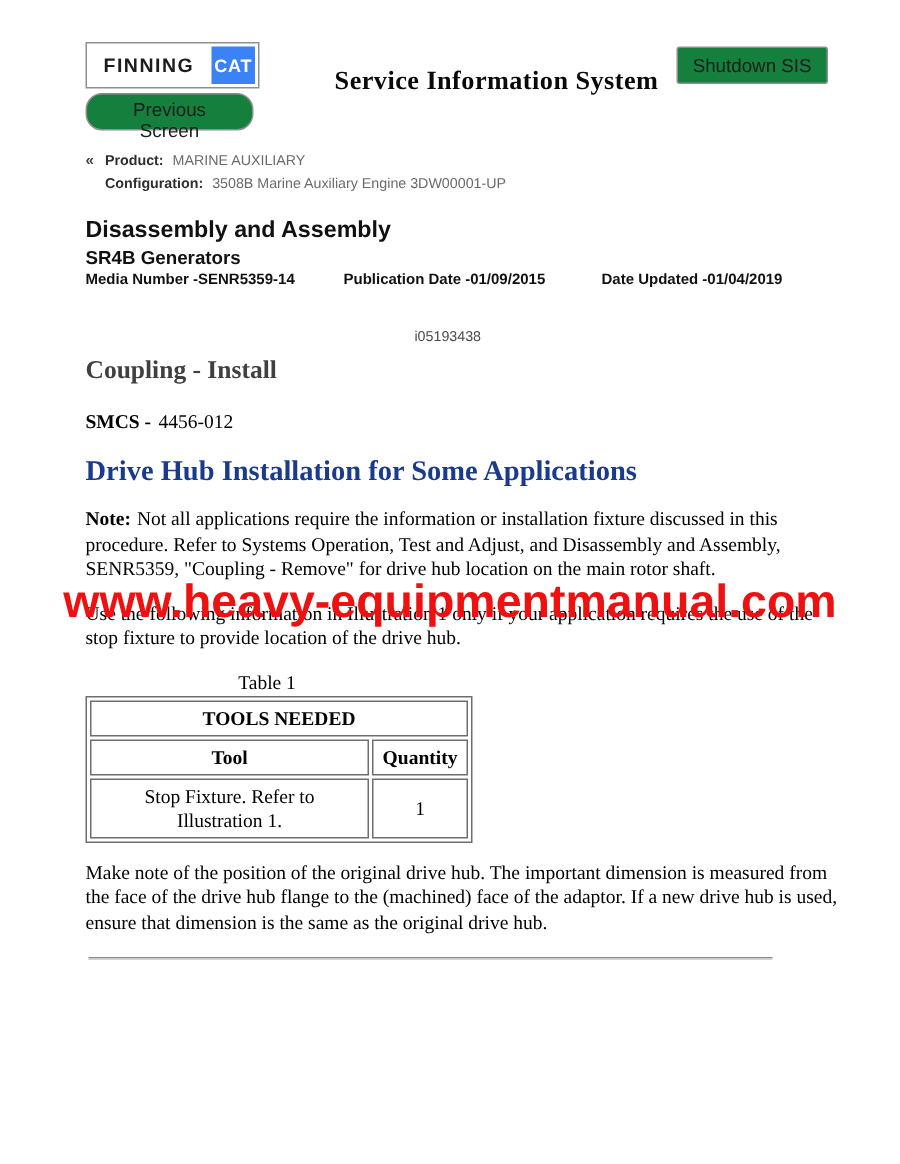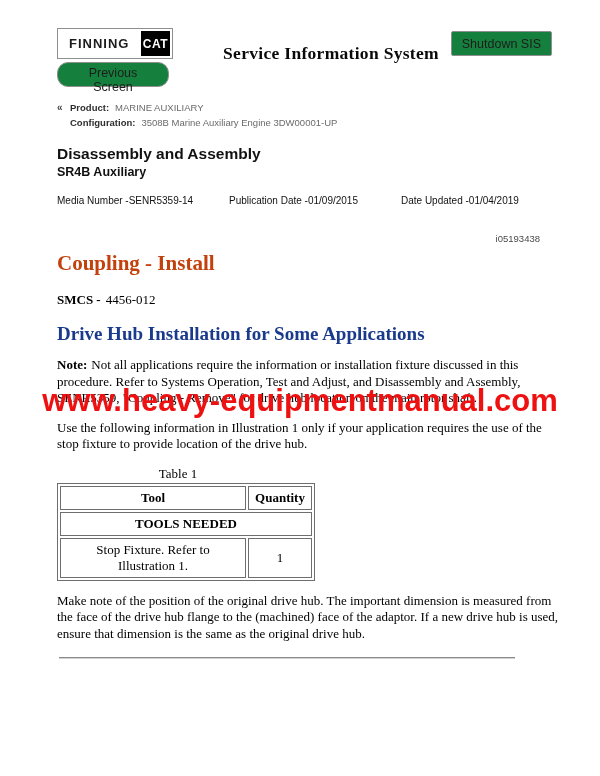--- a/index.html
+++ b/index.html
@@ -23,21 +23,21 @@
     box-sizing: border-box;
     display: flex; align-items: center; justify-content: space-between;
     padding: 2px 2px 2px 11px;
     background: #fff;
     cursor: pointer;
   }
   .finning-text {
     font-weight: bold; font-size: 13px; letter-spacing: 1px; color: #1c1c1c;
   }
   .cat-box {
-    background: #000000; color: #fff;
+    background: #3b82f6; color: #fff;
     font-weight: bold; font-size: 12px; letter-spacing: 0.5px;
     width: 29px; height: 25px;
     display: flex; align-items: center; justify-content: center;
   }
   .btn {
     font-family: "Liberation Sans", sans-serif;
     font-size: 12.5px; color: #1c1c1c;
     background: #15803d;
     border: 1px solid #8f8f8f;
     border-radius: 2px;
@@ -58,27 +58,27 @@
   .product-info { margin-top: 10px; font-family: "Liberation Sans", sans-serif; font-size: 9.5px; }
   .product-line { display: flex; line-height: 15px; }
   .chevron { width: 13px; color: #444; font-weight: bold; font-size: 10px; cursor: pointer; }
   .product-line.indent { margin-left: 13px; }
   .p-label { font-weight: bold; color: #2e2e2e; margin-right: 6px; }
   .p-value { color: #6b6b6b; }
 
   
   .doc-title { margin-top: 15px; font-family: "Liberation Sans", sans-serif; font-weight: bold; font-size: 15.5px; color: #111; }
   .doc-subtitle { margin-top: 2px; font-family: "Liberation Sans", sans-serif; font-weight: bold; font-size: 12.5px; color: #111; }
-  .media-row { margin-top: 16px; display: flex; font-family: "Liberation Sans", sans-serif; font-weight: normal; font-size: 10px; color: #111; }
+  .media-row { margin-top: 2px; display: flex; font-family: "Liberation Sans", sans-serif; font-weight: bold; font-size: 10px; color: #111; }
   .media-col1 { width: 172px; }
   .media-col2 { width: 172px; }
 
-  .doc-id { margin-top: 27px; text-align: right; padding-right: 15px; font-family: "Liberation Sans", sans-serif; font-size: 9.5px; color: #4a4a4a; }
-
-  .section-title { margin-top: 7px; font-weight: bold; font-size: 21px; color: #c2410c; }
+  .doc-id { margin-top: 27px; text-align: center; padding-right: 15px; font-family: "Liberation Sans", sans-serif; font-size: 9.5px; color: #4a4a4a; }
+
+  .section-title { margin-top: 7px; font-weight: bold; font-size: 17px; color: #404040; }
   .smcs-line { margin-top: 16px; font-size: 13px; }
   .smcs-label { font-weight: bold; margin-right: 5px; }
   .subsection-title { margin-top: 15px; font-weight: bold; font-size: 19px; color: #1a3a8c; }
 
   
   .para { margin-top: 12px; font-size: 13px; line-height: 16.5px; width: 506px; color: #000; }
   .note-label { font-weight: bold; margin-right: 4px; }
 
   
   .table-caption { margin-top: 13px; width: 242px; text-align: center; font-size: 13px; }
@@ -142,21 +142,21 @@
       <span class="p-label">Product:</span>
       <span class="p-value">MARINE AUXILIARY</span>
     </div>
     <div class="product-line indent">
       <span class="p-label">Configuration:</span>
       <span class="p-value">3508B Marine Auxiliary Engine 3DW00001-UP</span>
     </div>
   </div>
 
   <div class="doc-title">Disassembly and Assembly</div>
-  <div class="doc-subtitle">SR4B Auxiliary</div>
+  <div class="doc-subtitle">SR4B Generators</div>
   <div class="media-row">
     <span class="media-col1">Media Number -SENR5359-14</span>
     <span class="media-col2">Publication Date -01/09/2015</span>
     <span class="media-col3">Date Updated -01/04/2019</span>
   </div>
 
   <div class="doc-id">i05193438</div>
 
   <div class="section-title">Coupling - Install</div>
 
@@ -169,25 +169,25 @@
   <p class="para">
     <span class="note-label">Note:</span><span>Not all applications require the information or installation fixture discussed in this procedure. Refer to Systems Operation, Test and Adjust, and Disassembly and Assembly, SENR5359, "Coupling - Remove" for drive hub location on the main rotor shaft.</span>
   </p>
 
   <p class="para">Use the following information in Illustration 1 only if your application requires the use of the stop fixture to provide location of the drive hub.</p>
 
   <div class="table-caption">Table 1</div>
   <table class="tools">
     <tbody>
       <tr>
+        <td class="t-head" colspan="2">TOOLS NEEDED</td>
+      </tr>
+      <tr>
         <td class="t-col-tool">Tool</td>
         <td class="t-col-qty">Quantity</td>
-      </tr>
-      <tr>
-        <td class="t-head" colspan="2">TOOLS NEEDED</td>
       </tr>
       <tr>
         <td>Stop Fixture. Refer to Illustration 1.</td>
         <td>1</td>
       </tr>
     </tbody>
   </table>
 
   <p class="para">Make note of the position of the original drive hub. The important dimension is measured from the face of the drive hub flange to the (machined) face of the adaptor. If a new drive hub is used, ensure that dimension is the same as the original drive hub.</p>
 

